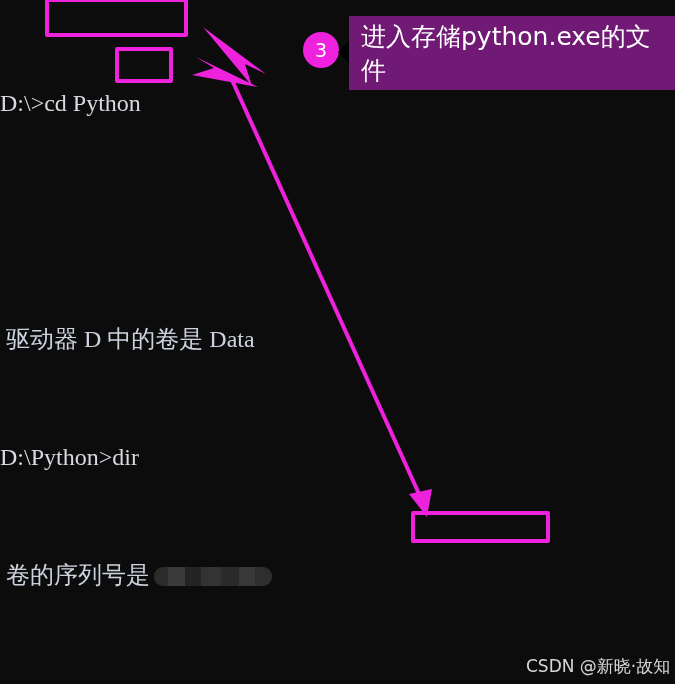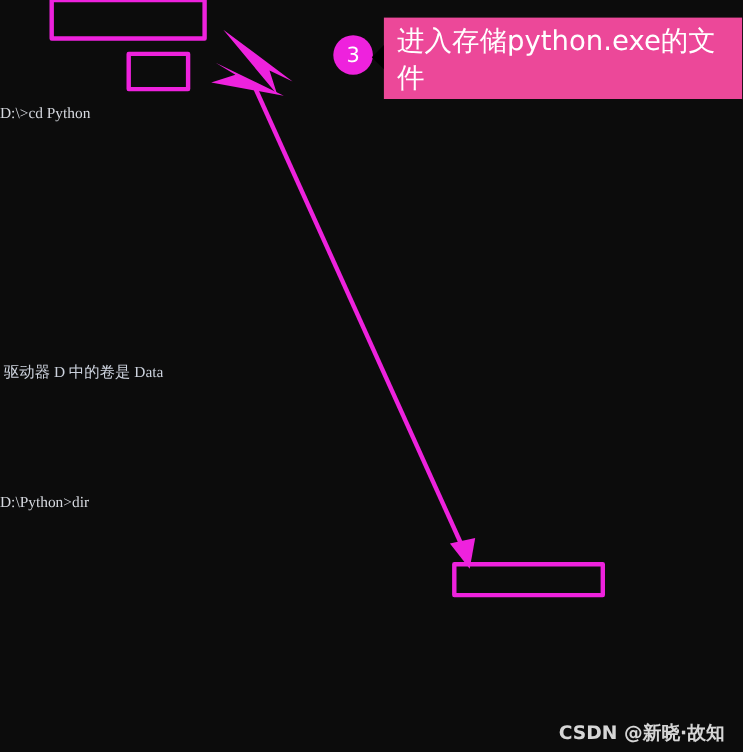--- a/index.html
+++ b/index.html
@@ -17,21 +17,21 @@
   }
 
   
   #console {
     position: absolute;
     left: 0; top: 0;
     width: 675px;
     height: 684px;
     color: #cdd3de;
     font-family: "Liberation Serif", "DejaVu Serif", serif;
-    font-size: 14px;
+    font-size: 24px;
     line-height: 29.5px;
     white-space: pre;
     letter-spacing: 0px;
   }
   .line {
     height: 29.5px;
     white-space: pre;
   }
   .prompt-line { color: #d7dae0; }
 
@@ -67,21 +67,21 @@
   .hl-box {
     position: absolute;
     border: 4px solid #ee22dd;
     box-sizing: border-box;
     border-radius: 2px;
   }
 
   
   .callout {
     position: absolute;
-    background: #ec4899;
+    background: #701a75;
     color: #ffffff;
     font-family: "DejaVu Sans", "Liberation Sans", sans-serif;
     font-size: 25px;
     line-height: 34px;
     padding: 4px 6px 6px 12px;
     box-sizing: border-box;
   }
   .callout-notch {
     position: absolute;
     width: 0; height: 0;
@@ -118,20 +118,21 @@
   <div id="console">
 
     <div class="line prompt-line"><span>D:\&gt;</span><span>cd Python</span></div>
 
     <div class="blankline"></div>
 
     <div class="line"> 驱动器 D 中的卷是 Data</div>
 
     <div class="line prompt-line"><span>D:\Python&gt;</span><span>dir</span></div>
 
+    <div class="line"><span> 卷的序列号是</span><span class="redacted"></span></div>
 
     <div class="blankline"></div>
 
     
 
     
 
     
 
   </div>
@@ -150,15 +151,15 @@
   <div class="hl-box" style="left:115px; top:47px;  width:58px;  height:36px;"></div>
   <div class="hl-box" style="left:411px; top:511px; width:139px; height:32px;"></div>
 
   <div class="badge" style="left:303px; top:32px;">3</div>
 
   <div class="callout" style="left:349px; top:16px; width:326px; height:74px;">
     <div>进入存储python.exe的文件</div>
   </div>
   <div class="callout-notch" style="left:338px; top:41px;"></div>
 
-  <div class="watermark" style="left:508px; top:655px;font-weight:bold;">CSDN @新晓·故知</div>
+  <div class="watermark" style="left:526px; top:655px;">CSDN @新晓·故知</div>
 
 </div>
 
 </body></html>

